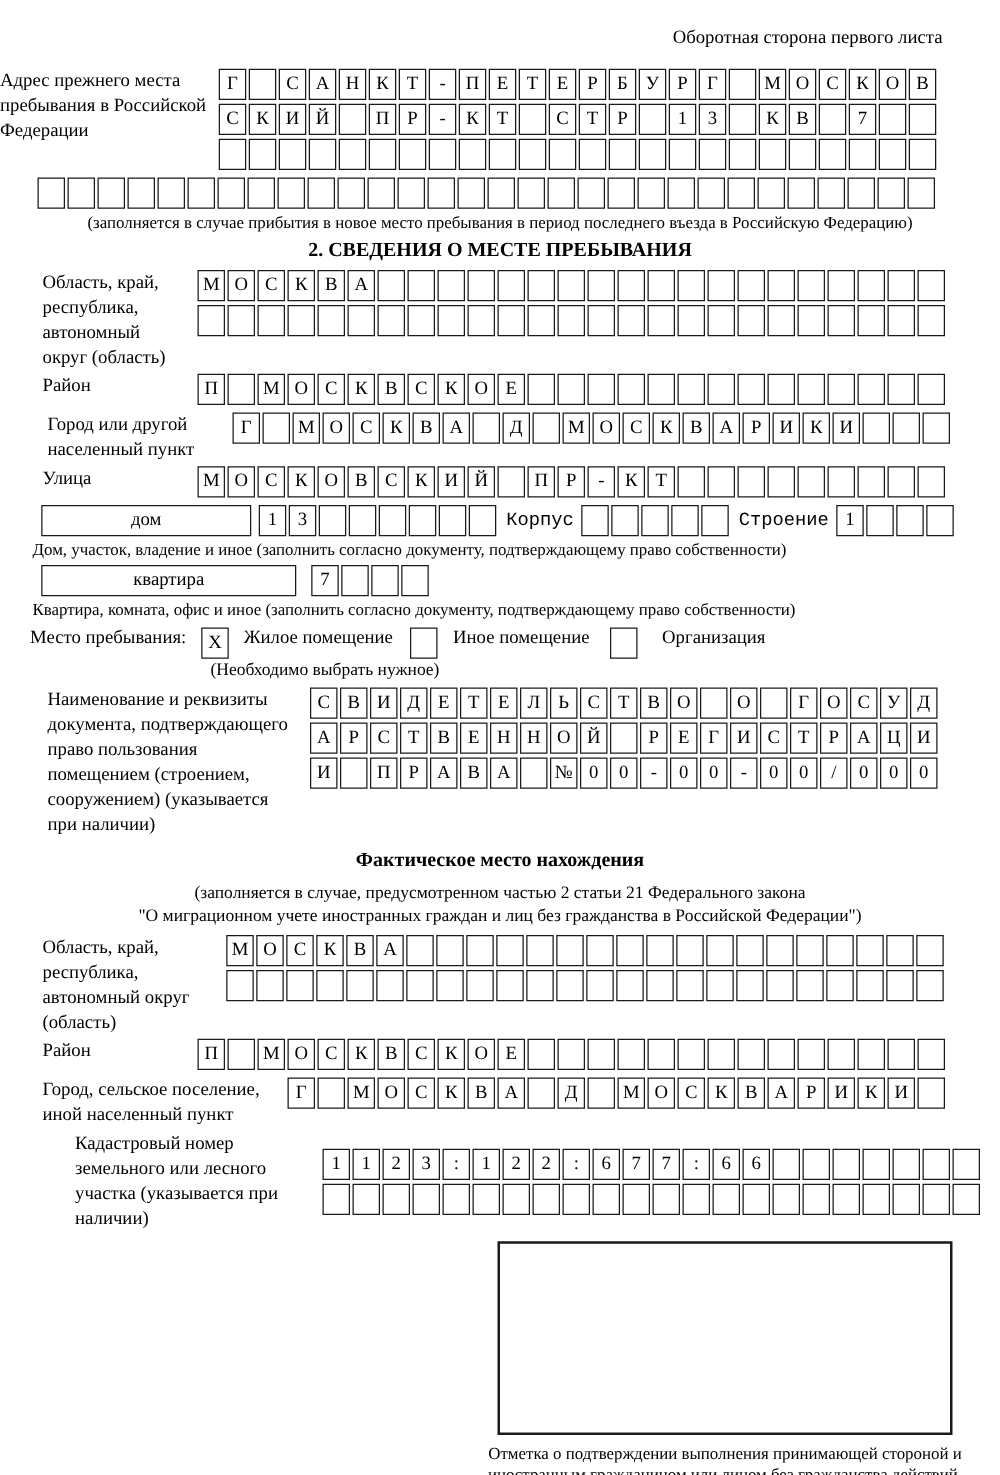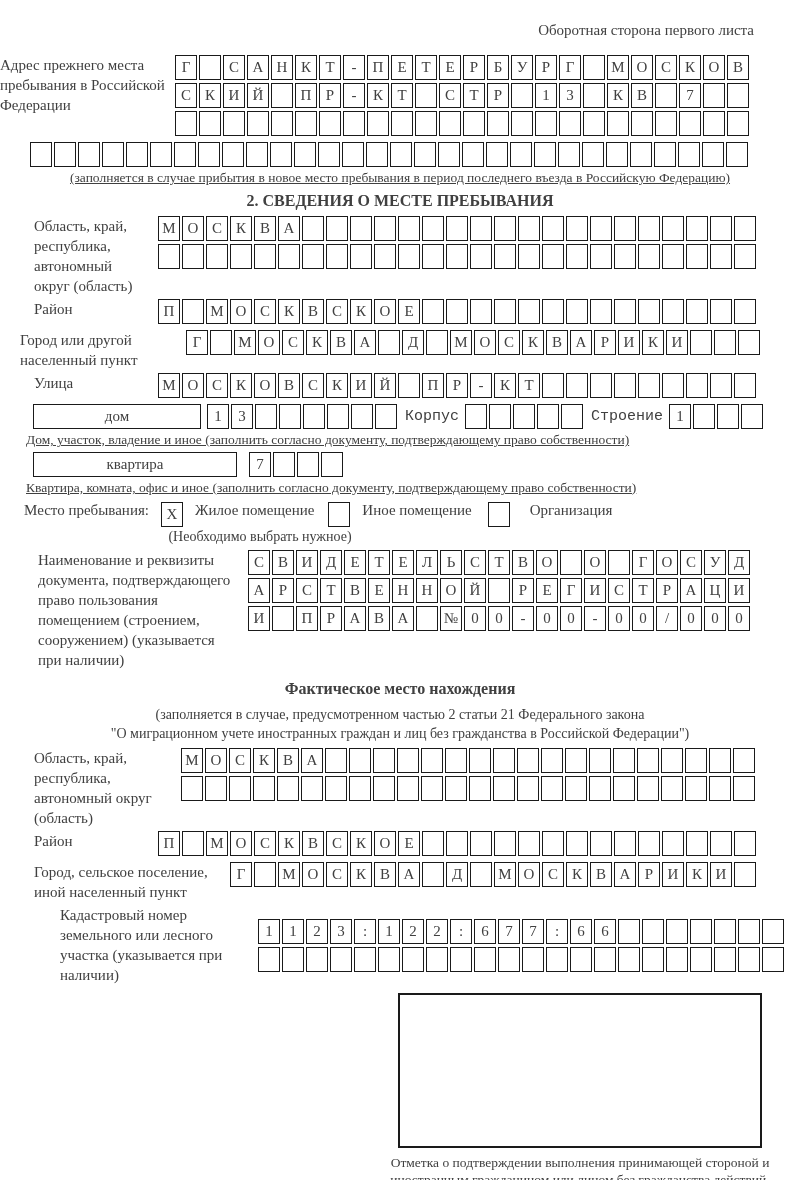--- a/index.html
+++ b/index.html
@@ -1,44 +1,44 @@
 <!DOCTYPE html>
 <html lang="ru"><head>
 <meta charset="utf-8">
 <style>
   html,body{margin:0;padding:0;background:#fff;}
   .page{
     position:relative;
     width:800px;height:1180px;
-    background:#fff;color:#404040;
+    background:#fff;color:#000000;
     font-family:"Liberation Serif","DejaVu Serif",serif;
     font-size:15px;
     overflow:hidden;
   }
   .top-note{margin:22px 46px 0 0;text-align:right;font-size:15px;}
   
   .cells{display:flex;gap:2px;margin-bottom:3px;}
   .cell{
     box-sizing:border-box;flex:0 0 22px;width:22px;height:25px;
     border:1.5px solid #1a1a1a;background:#fff;
     display:inline-flex;align-items:center;justify-content:center;
     font-size:15px;line-height:1;
   }
   .frow{display:flex;align-items:flex-start;margin-bottom:3px;}
   .flabel{box-sizing:border-box;padding-right:10px;line-height:20px;font-size:15px;}
   .w175{flex:0 0 175px;}
   .w158{flex:0 0 158px;padding-left:34px;}
-  .w186{flex:0 0 186px;padding-left:20px;}
+  .w186{flex:0 0 186px;padding-left:38px;}
   .w248{flex:0 0 248px;padding-left:38px;}
   .w181{flex:0 0 181px;padding-left:34px;}
   .w230{flex:0 0 230px;padding-left:34px;}
   .w232{flex:0 0 232px;padding-left:34px;margin-left:26px;}
   .rows{display:flex;flex-direction:column;}
   .fullrow{margin-left:30px;}
-  .caption{font-size:13.5px;line-height:16px;margin:1px 0 4px 0;text-decoration:underline;}
+  .caption{font-size:13.5px;line-height:16px;margin:1px 0 4px 0;}
   .caption.center{text-align:center;}
   .caption.indent{margin-left:26px;}
   .hdr{font-weight:bold;font-size:16px;text-align:center;margin:6px 0 6px 0;}
   
   .inline-row{display:flex;align-items:center;margin:2px 0 3px 33px;}
   .widebox{
     box-sizing:border-box;height:25px;border:1.5px solid #1a1a1a;
     display:flex;align-items:center;justify-content:center;font-size:15px;
   }
   .wb-dom{width:168px;}

